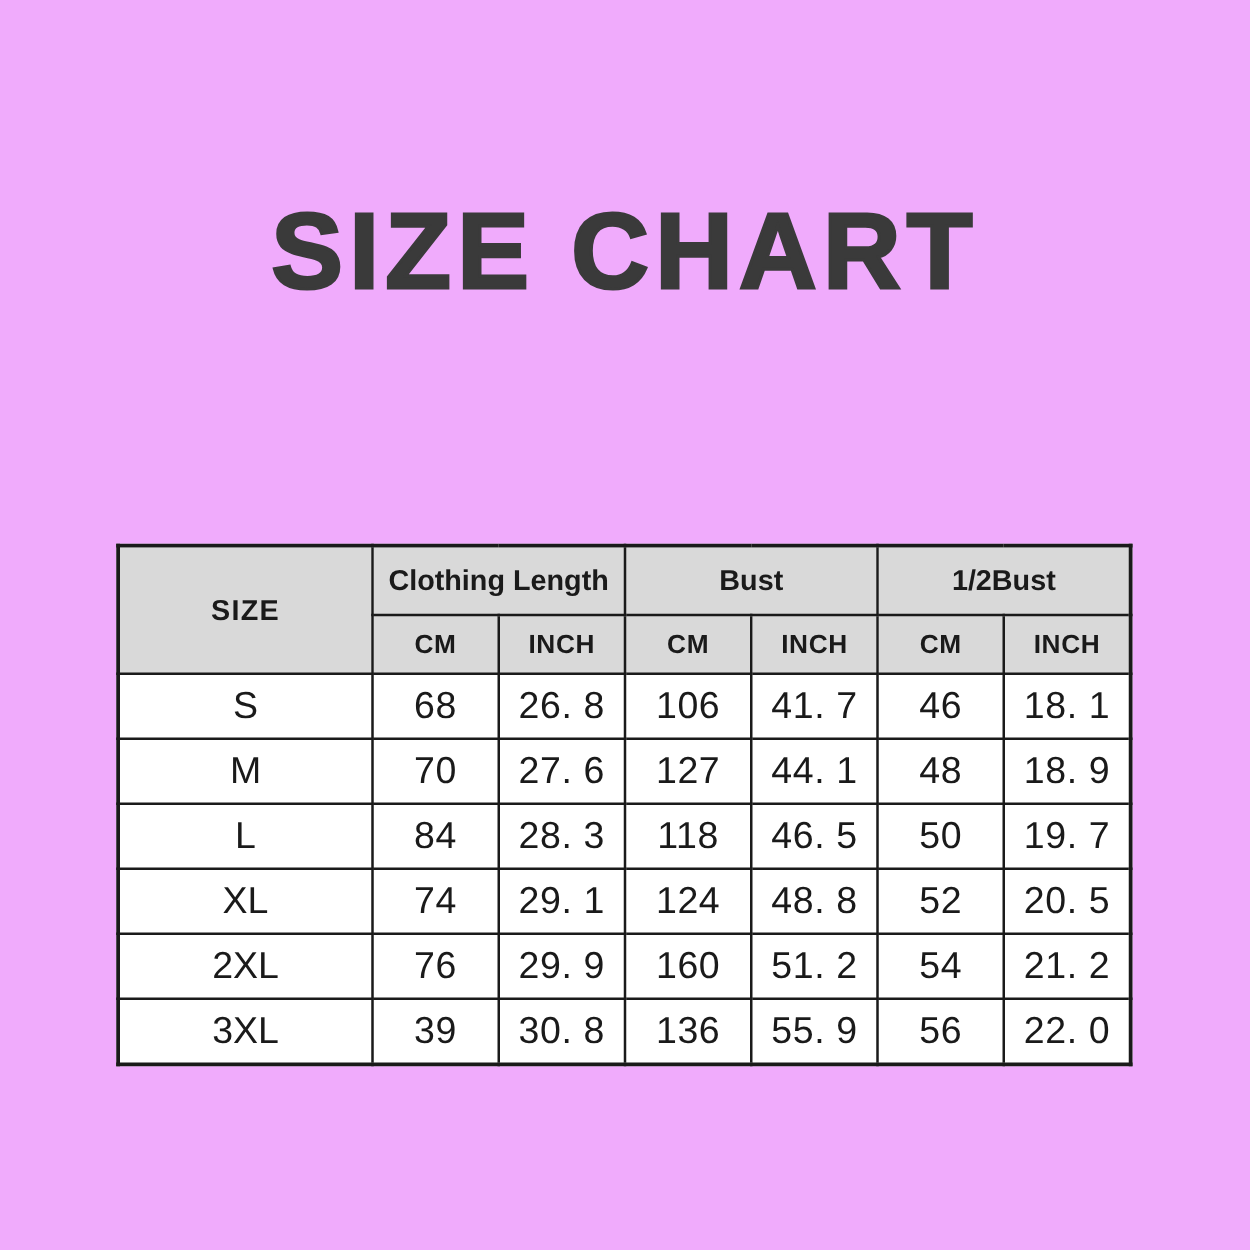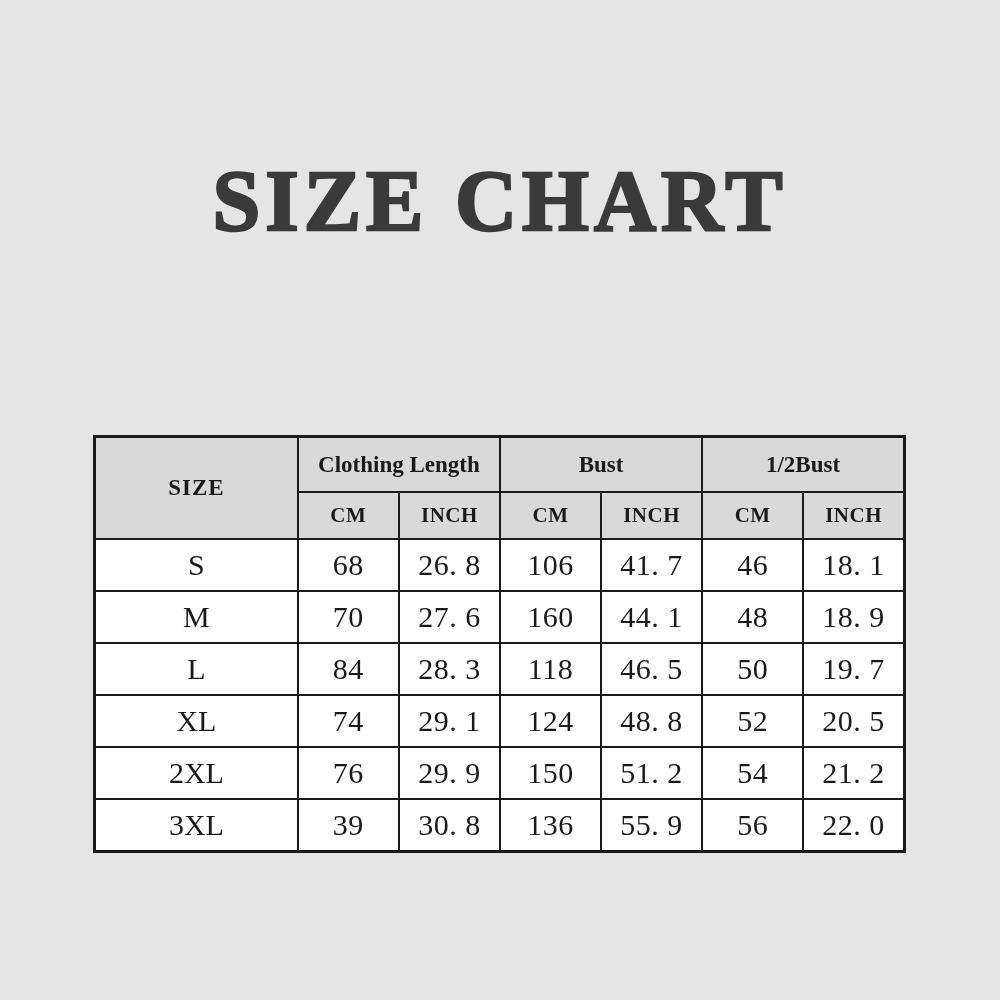--- a/index.html
+++ b/index.html
@@ -8,22 +8,21 @@
     width: 1000px;
     height: 1000px;
     background: #ffffff;
     font-family: "Liberation Sans", sans-serif;
     position: relative;
     overflow: hidden;
   }
   .page {
     position: absolute;
     inset: 0;
-    background: #e5e5e5;
-    font-family: Liberation Serif, serif;
+    background: #f0abfc;
   }
   .title {
     position: absolute;
     top: 158px;
     left: 0;
     width: 100%;
     margin: 0;
     text-align: center;
     font-size: 86px;
     line-height: 1.0;
@@ -122,21 +121,21 @@
         <td class="val-cell">26. 8</td>
         <td class="val-cell">106</td>
         <td class="val-cell">41. 7</td>
         <td class="val-cell">46</td>
         <td class="val-cell">18. 1</td>
       </tr>
       <tr>
         <td class="size-cell">M</td>
         <td class="val-cell">70</td>
         <td class="val-cell">27. 6</td>
-        <td class="val-cell">160</td>
+        <td class="val-cell">127</td>
         <td class="val-cell">44. 1</td>
         <td class="val-cell">48</td>
         <td class="val-cell">18. 9</td>
       </tr>
       <tr>
         <td class="size-cell">L</td>
         <td class="val-cell">84</td>
         <td class="val-cell">28. 3</td>
         <td class="val-cell">118</td>
         <td class="val-cell">46. 5</td>
@@ -149,21 +148,21 @@
         <td class="val-cell">29. 1</td>
         <td class="val-cell">124</td>
         <td class="val-cell">48. 8</td>
         <td class="val-cell">52</td>
         <td class="val-cell">20. 5</td>
       </tr>
       <tr>
         <td class="size-cell">2XL</td>
         <td class="val-cell">76</td>
         <td class="val-cell">29. 9</td>
-        <td class="val-cell">150</td>
+        <td class="val-cell">160</td>
         <td class="val-cell">51. 2</td>
         <td class="val-cell">54</td>
         <td class="val-cell">21. 2</td>
       </tr>
       <tr>
         <td class="size-cell">3XL</td>
         <td class="val-cell">39</td>
         <td class="val-cell">30. 8</td>
         <td class="val-cell">136</td>
         <td class="val-cell">55. 9</td>

